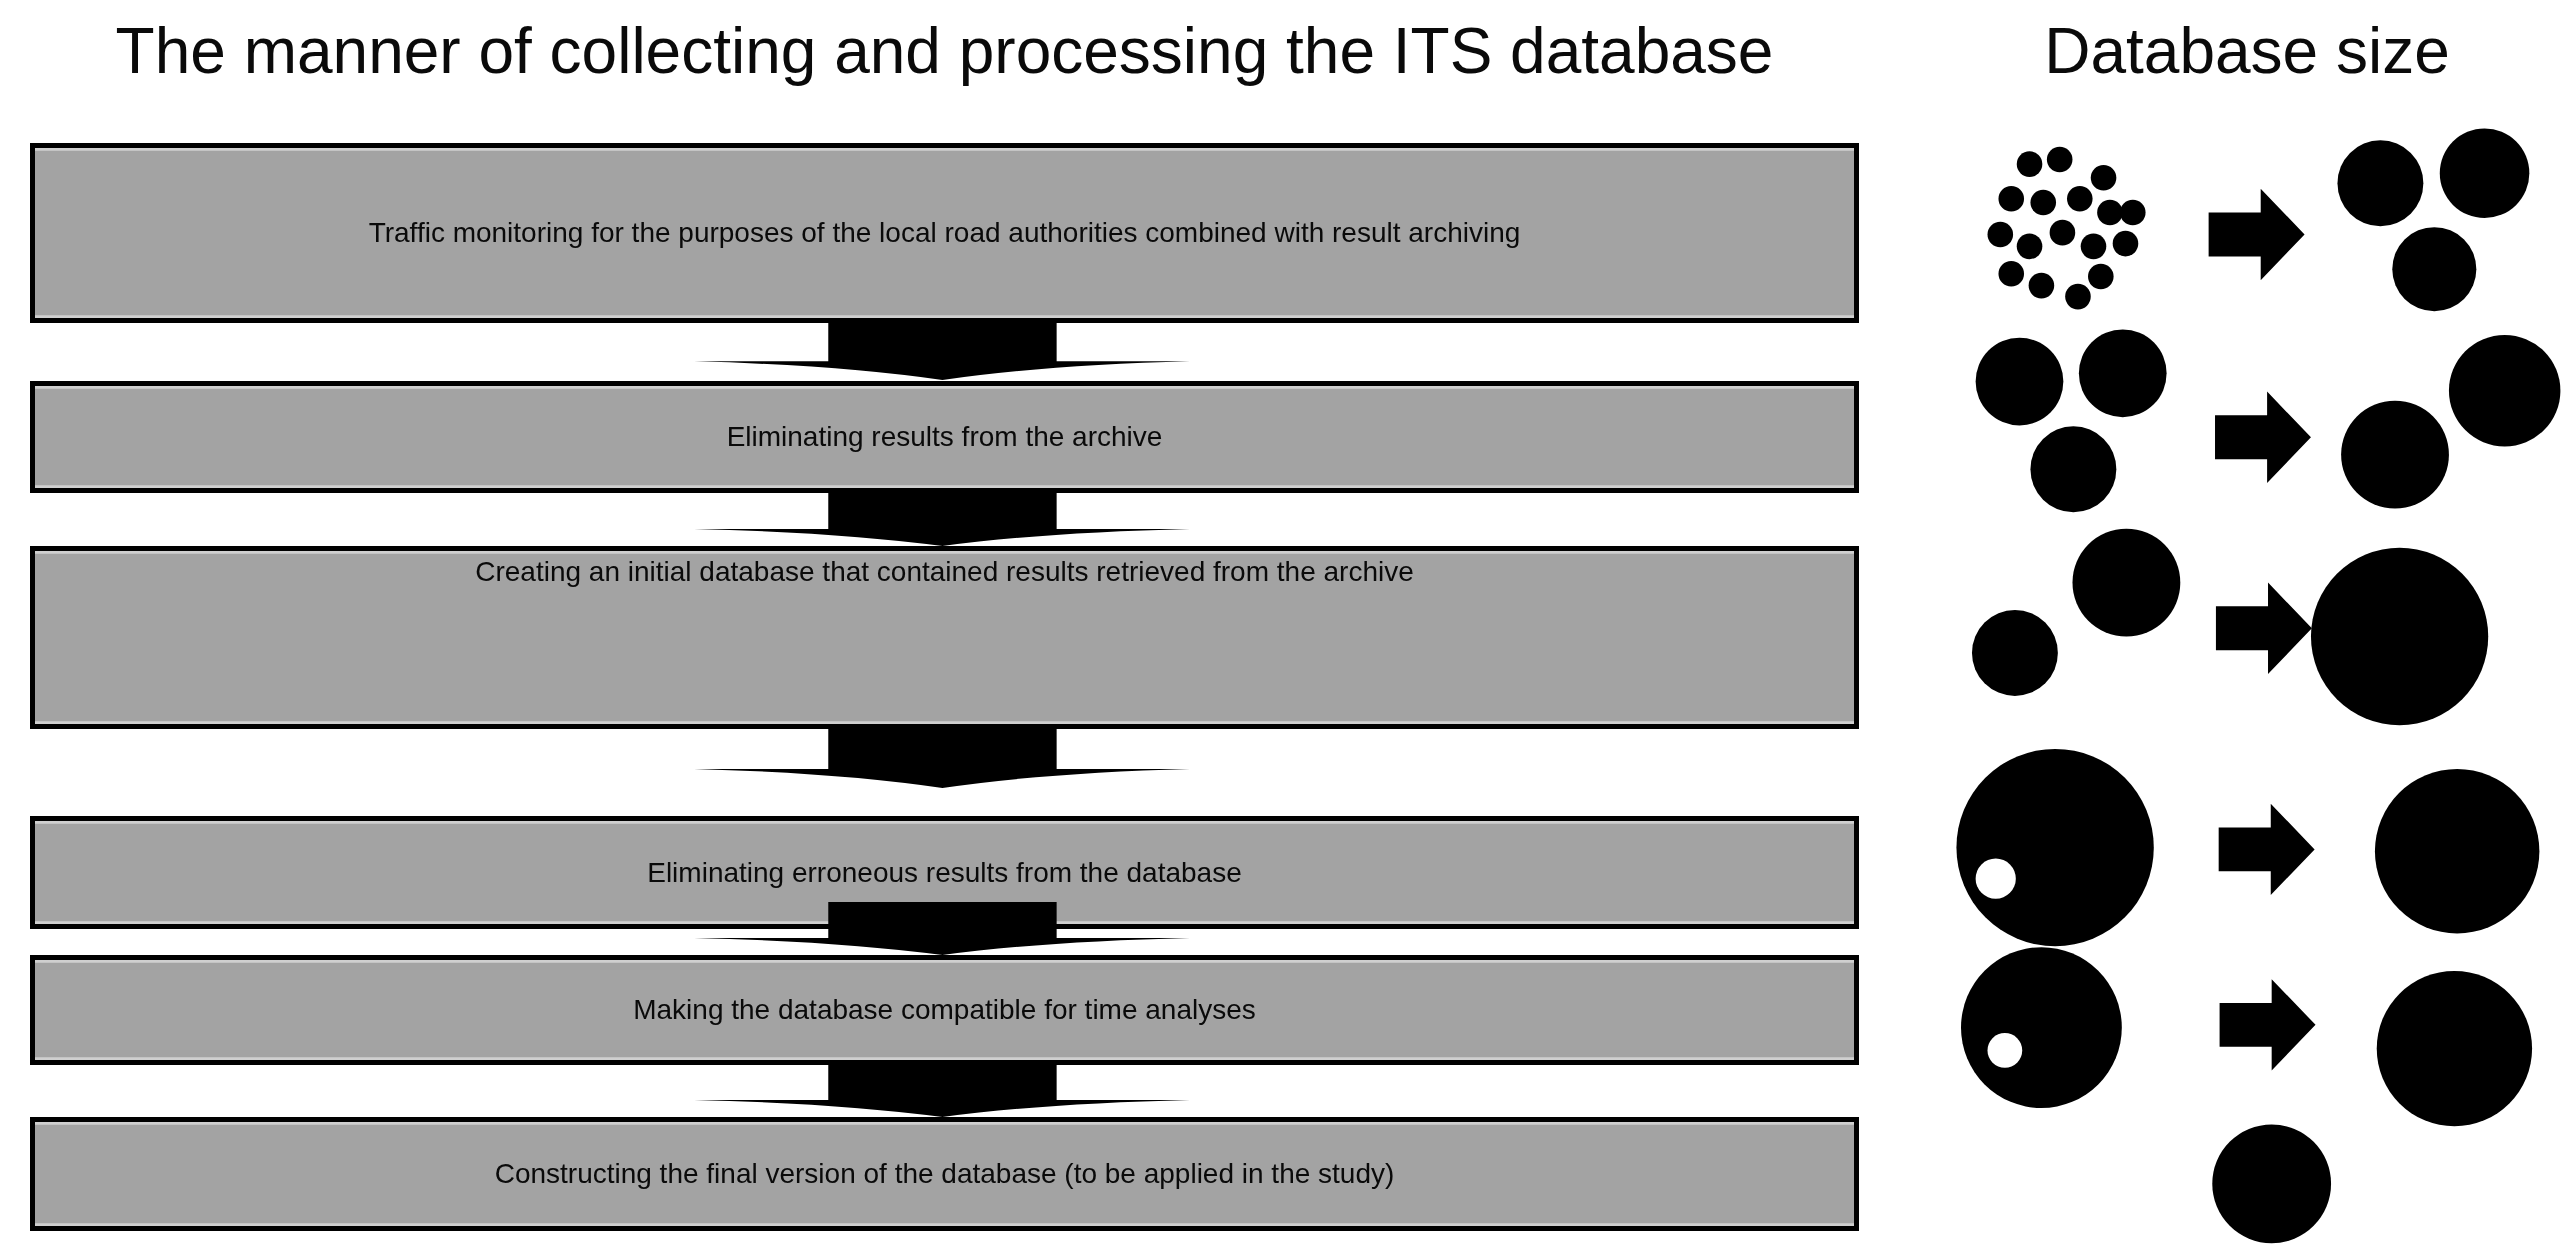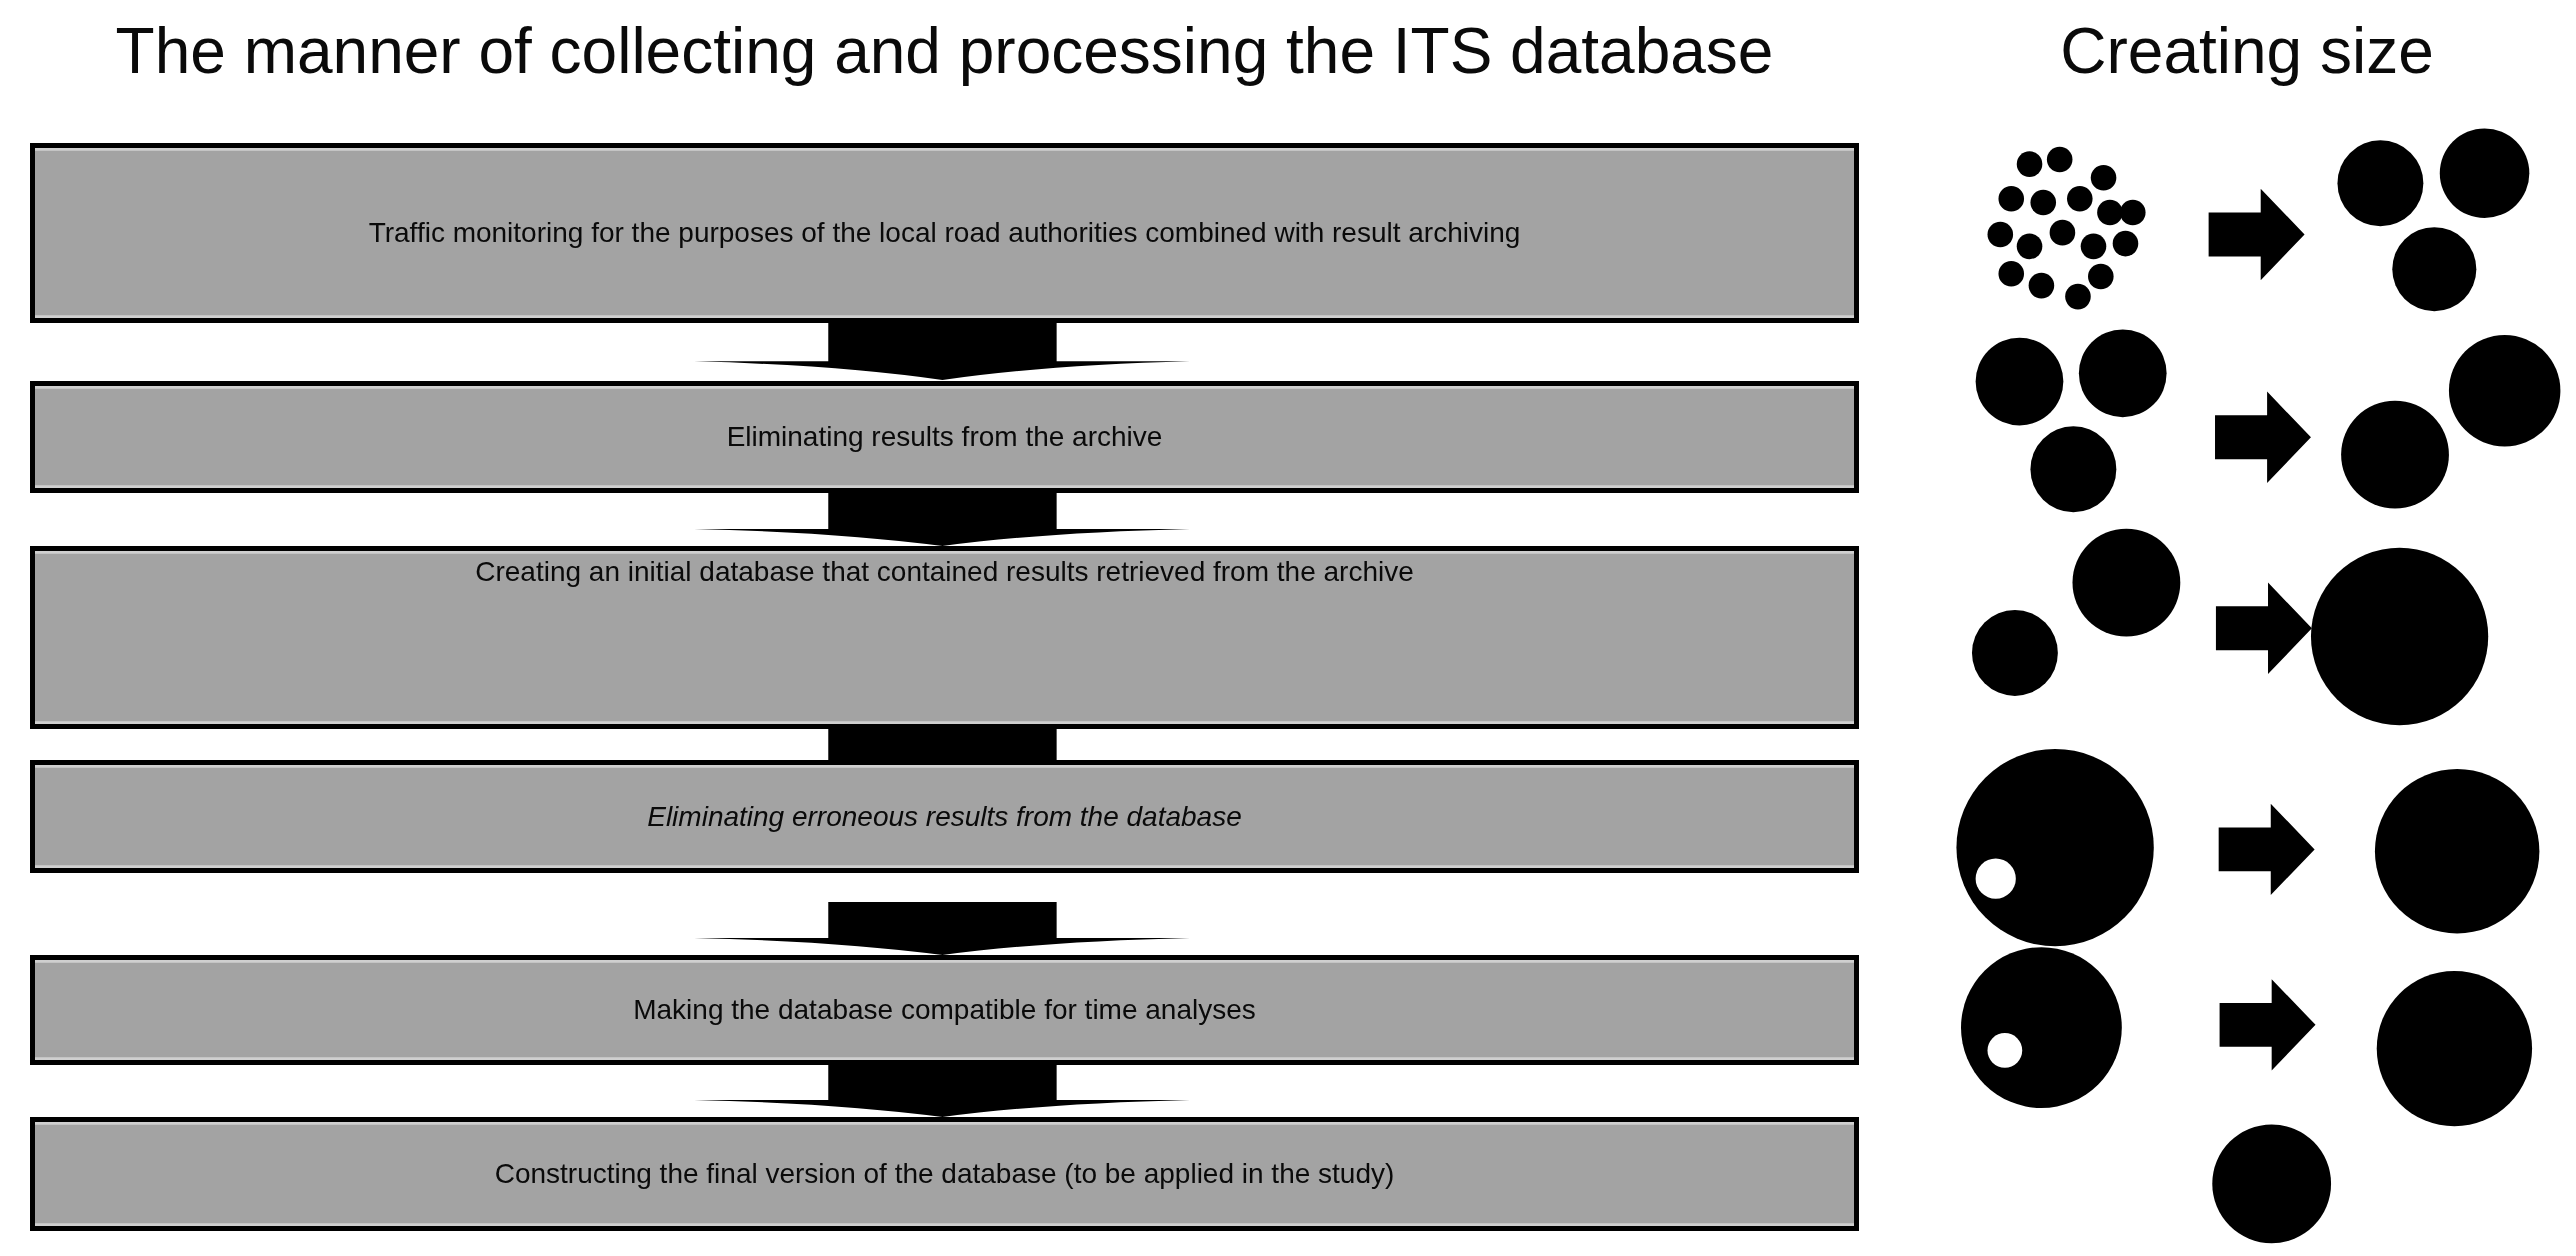--- a/index.html
+++ b/index.html
@@ -37,21 +37,21 @@
     text-align:center;
     font-size:28px;
     line-height:1.5;
     color:#0a0a0a;
   }
   .flow-box .txt{max-width:1644px;}
   .b1{top:143px;height:180px;}
   .b1 .txt{max-width:1571px;}
   .b2{top:381px;height:112px;}
   .b3{top:546px;height:183px;align-items:flex-start;}
-  .b4{top:760px;height:113px;font-style:italic;}
+  .b4{top:816px;height:113px;}
   .b5{top:955px;height:110px;}
   .b6{top:1117px;height:114px;}
   .flow-arrow{
     position:absolute;
     left:694px;
     width:496px;
     display:block;
   }
   .flow-arrow path{fill:#000;}
   .a1{top:322px;height:58px;}
@@ -67,21 +67,21 @@
     height:1165px;
   }
 </style>
 </head>
 <body>
 
 <div class="canvas">
 
   <div class="title title-left">The manner of collecting and processing the ITS database</div>
 
-  <div class="title title-right">Creating size</div>
+  <div class="title title-right">Database size</div>
 
   <div class="flow-box b1">
     <span class="txt">Traffic monitoring for the purposes of the local road authorities combined with result archiving</span>
   </div>
 
   <svg class="flow-arrow a1" viewBox="0 0 543 62" preserveAspectRatio="none" aria-hidden="true">
     <path d="M147 0 H397 V42 H543 Q385 46 272 62 Q158 46 0 42 H147 Z"></path>
   </svg>
 
   <div class="flow-box b2">

